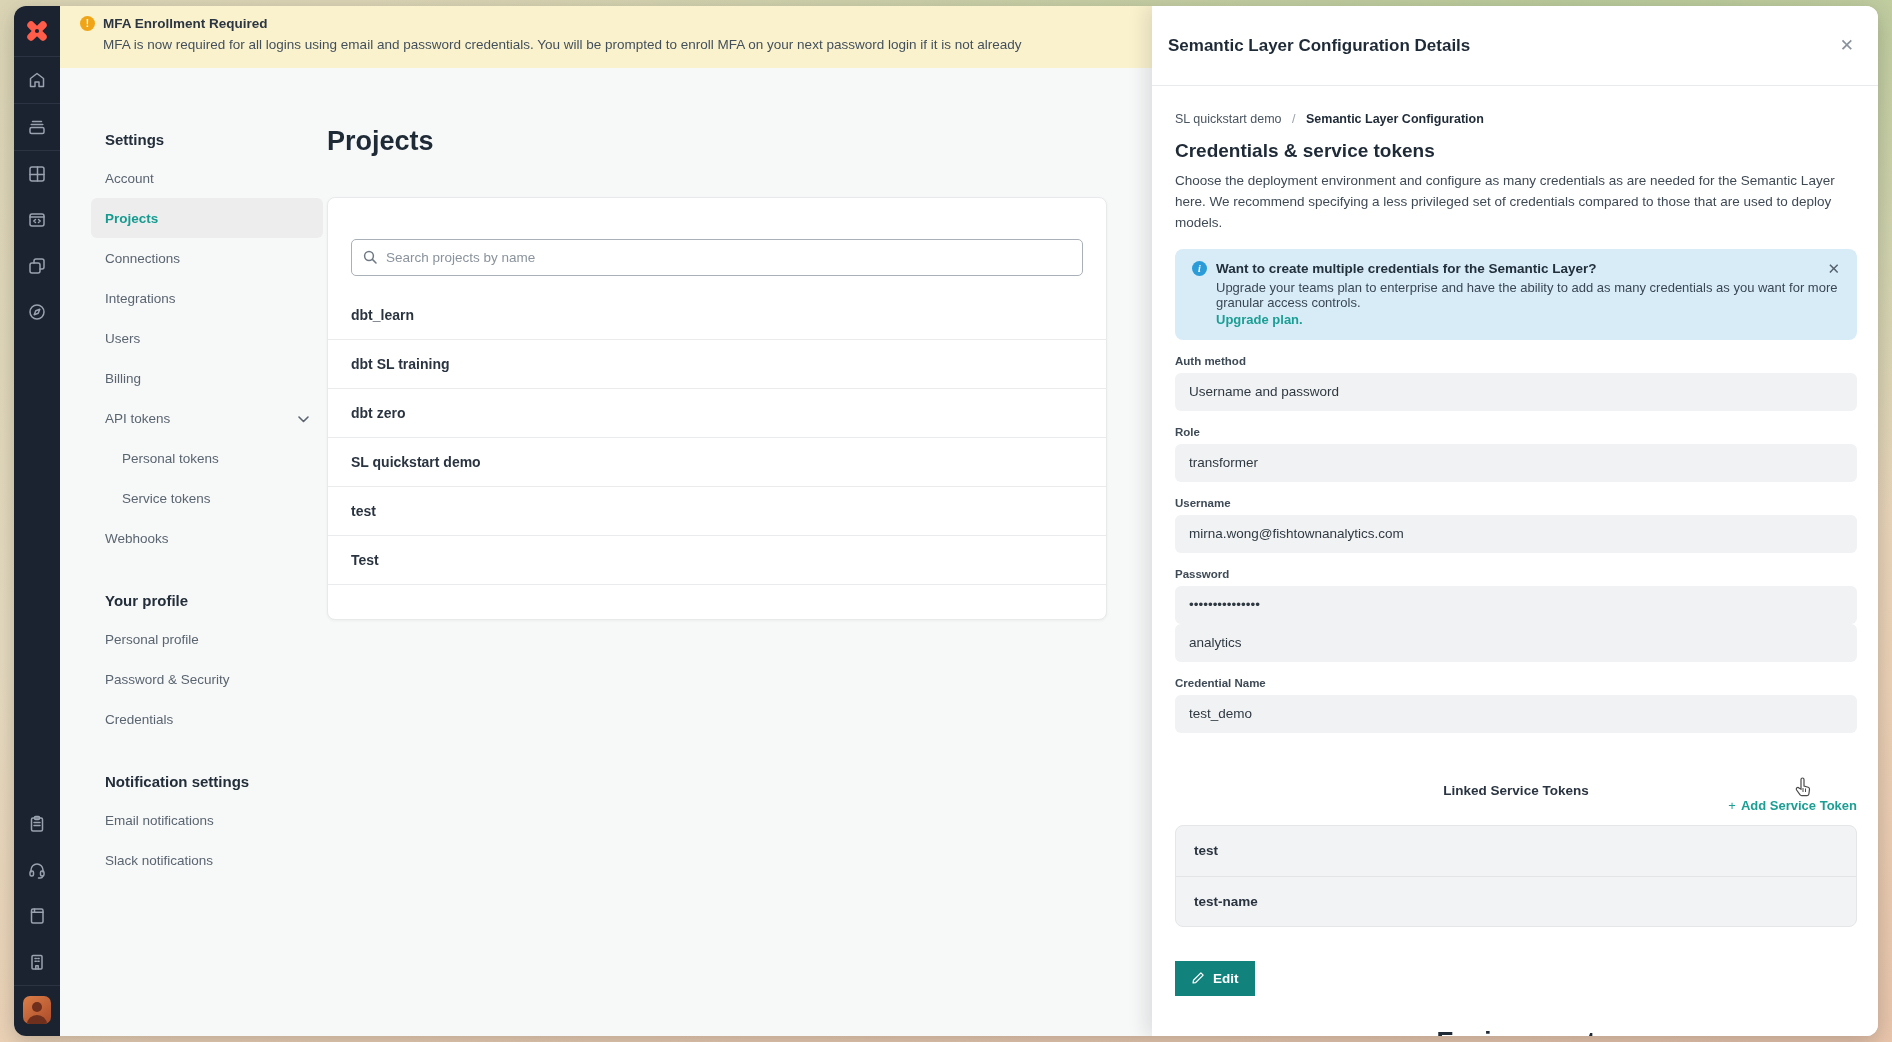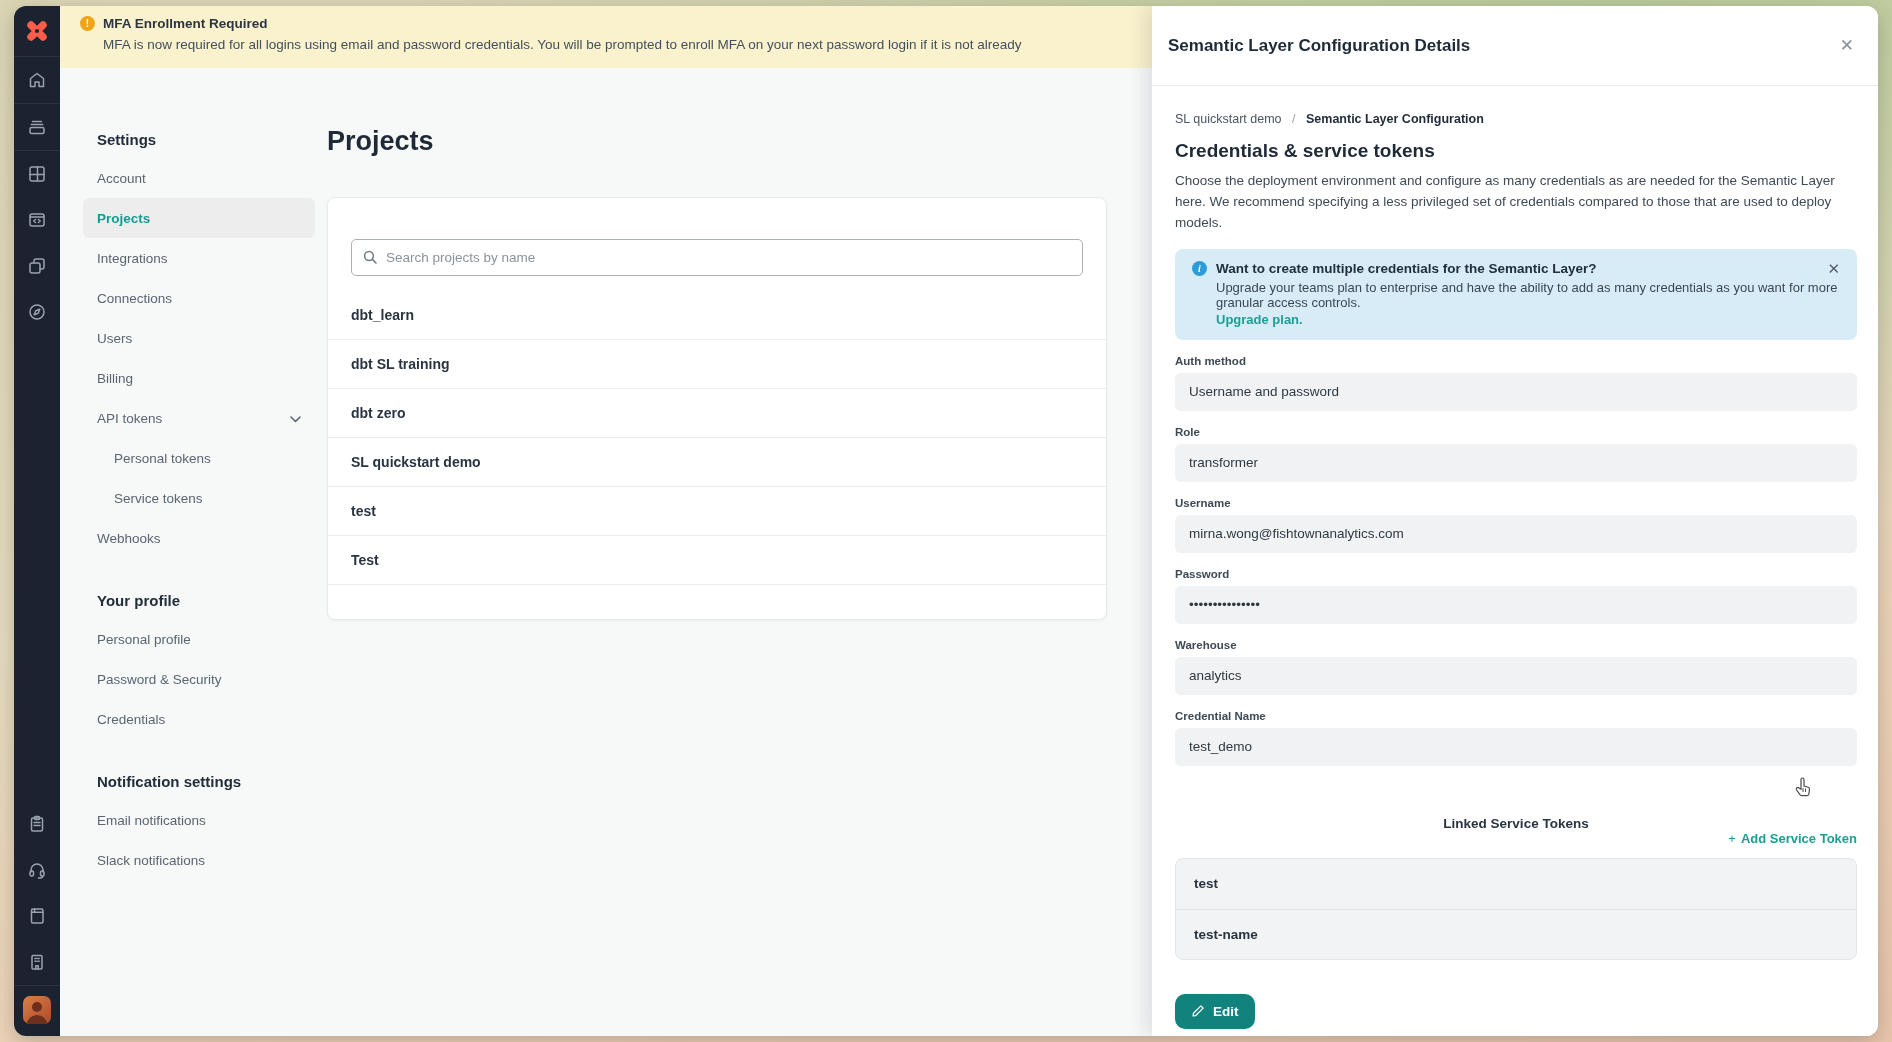--- a/index.html
+++ b/index.html
@@ -37,21 +37,21 @@
     background: #faf1cd; padding: 10px 0 0 20px; overflow: hidden;
   }
   .banner-title-row { display: flex; align-items: center; gap: 8px; }
   .warn-icon {
     width: 15px; height: 15px; border-radius: 50%; background: #efa517; color: #fff;
     font-size: 10px; font-weight: 700; display: flex; align-items: center; justify-content: center; flex: none;
   }
   .banner-title { font-size: 13.5px; font-weight: 700; color: #2c3642; }
   .banner-msg { margin: 6px 0 0 23px; font-size: 13.5px; color: #43505c; white-space: nowrap; }
   
-  .settings-nav { position: absolute; left: 37px; top: 126px; width: 230px; }
+  .settings-nav { position: absolute; left: 45px; top: 126px; width: 230px; }
   .nav-heading { font-size: 15px; font-weight: 700; color: #232e3a; line-height: 16px; margin-bottom: 10px; }
   .nav-section + .nav-section { margin-top: 35px; }
   .settings-nav ul { list-style: none; margin-left: -14px; }
   .settings-nav li {
     display: flex; align-items: center; height: 40px; padding: 0 14px; width: 232px;
     font-size: 13.5px; color: #5a6570; border-radius: 6px; cursor: pointer;
   }
   .settings-nav li.active { background: #ededee; color: #169b90; font-weight: 700; }
   .settings-nav li.indent { padding-left: 31px; }
   .chev { margin-left: auto; }
@@ -114,21 +114,21 @@
   .add-token { margin-left: auto; font-size: 13px; font-weight: 700; color: #1b9e93; cursor: pointer; }
   .add-token .plus { font-weight: 400; margin-right: 5px; }
   .token-box { margin-top: 12px; background: #f2f3f4; border: 1px solid #e4e6e8; border-radius: 8px; }
   .token-row {
     height: 50px; display: flex; align-items: center; padding: 0 18px;
     font-size: 13.5px; font-weight: 700; color: #2a3440;
   }
   .token-row + .token-row { border-top: 1px solid #e2e4e6; }
   .edit-btn {
     margin-top: 34px; display: inline-flex; align-items: center; gap: 8px;
-    background: #12827c; color: #fff; border: none; border-radius: 10px;
+    background: #12827c; color: #fff; border: none; border-radius: 0;
     padding: 10px 16px; font-size: 13.5px; font-weight: 700; cursor: pointer;
     font-family: "Liberation Sans", sans-serif;
   }
   .edit-btn svg { stroke: #fff; fill: none; stroke-width: 1.4; stroke-linecap: round; stroke-linejoin: round; }
   .env-h { margin-top: 30px; font-size: 26px; font-weight: 700; color: #1f2a37; text-align: center; }
   
   .cursor { position: absolute; left: 1792px; top: 776px; z-index: 60; pointer-events: none; }
 </style>
 </head>
 <body>
@@ -239,22 +239,22 @@
       </div>
       <div class="banner-msg">MFA is now required for all logins using email and password credentials. You will be prompted to enroll MFA on your next password login if it is not already</div>
     </div>
 
     <nav class="settings-nav">
       <div class="nav-section">
         <div class="nav-heading">Settings</div>
         <ul>
           <li>Account</li>
           <li class="active">Projects</li>
+          <li>Connections</li>
           <li>Integrations</li>
-          <li>Connections</li>
           <li>Users</li>
           <li>Billing</li>
           <li>
             <span>API tokens</span>
             <span class="chev">
               <svg width="11" height="7" viewBox="0 0 11 7">
                   <path d="M1 1 L5.5 5.5 L10 1"></path>
                 </svg>
             </span>
           </li>
@@ -331,21 +331,20 @@
 
       <label class="field-label">Role</label>
       <div class="field-box">transformer</div>
 
       <label class="field-label">Username</label>
       <div class="field-box">mirna.wong@fishtownanalytics.com</div>
 
       <label class="field-label">Password</label>
       <div class="field-box">•••••••••••••••</div>
 
-      <label class="field-label">Warehouse</label>
       <div class="field-box">analytics</div>
 
       <label class="field-label">Credential Name</label>
       <div class="field-box">test_demo</div>
 
       <div class="tokens-head">
         <span class="tokens-label">Linked Service Tokens</span>
         <span class="add-token">
           <span class="plus">+</span><span>Add Service Token</span>
         </span>

